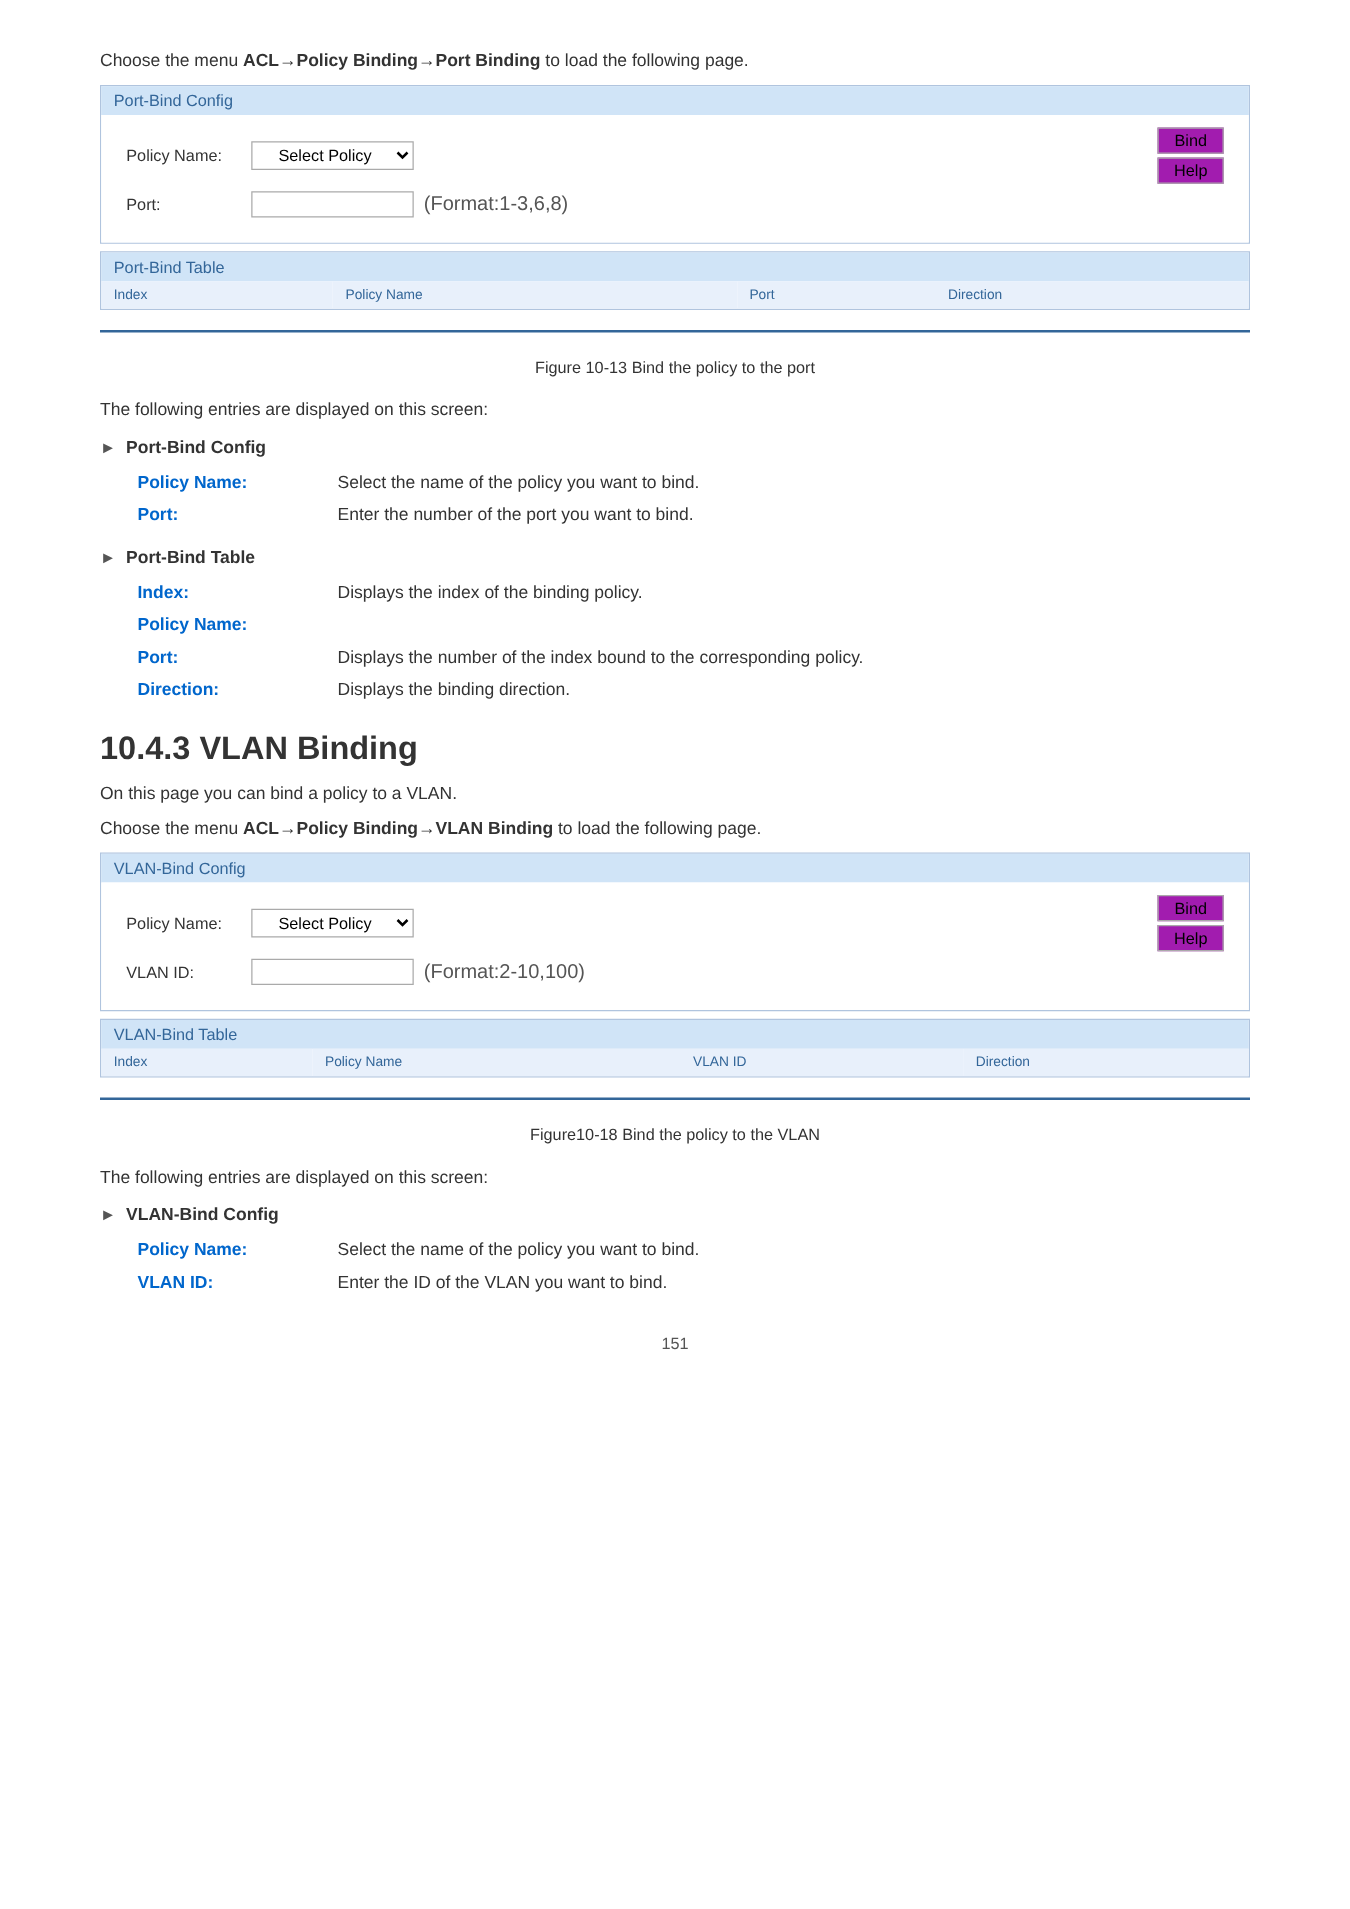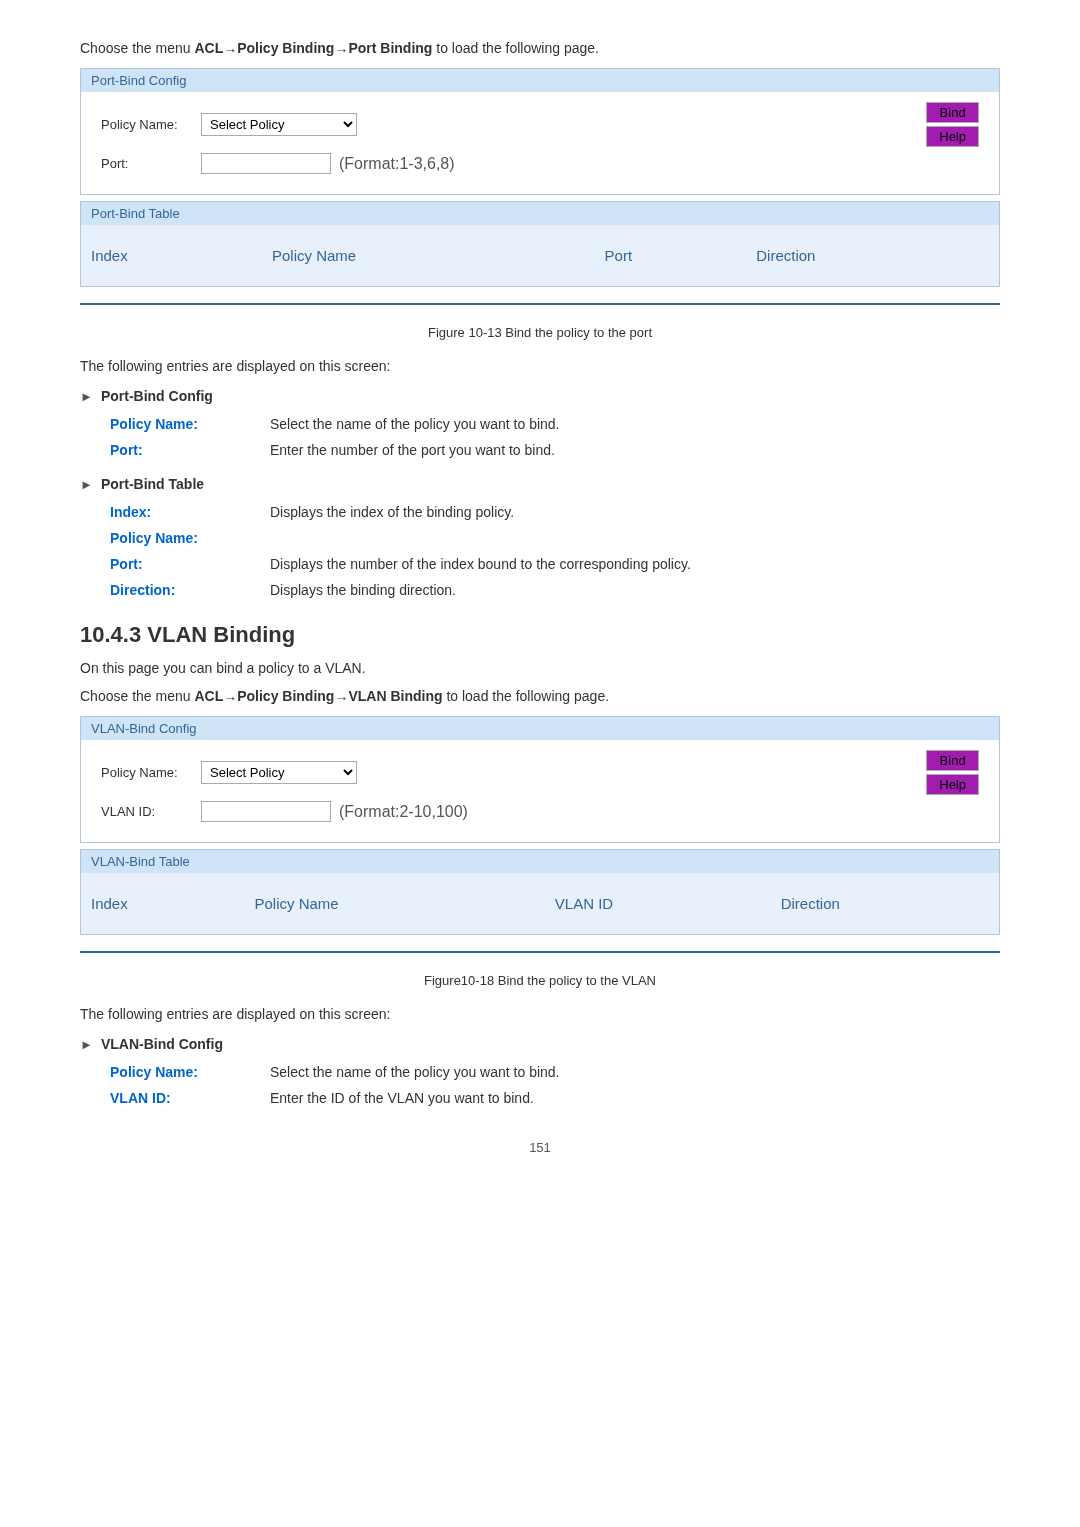--- a/index.html
+++ b/index.html
@@ -47,22 +47,23 @@
     }
     .config-select-wrap {
       display: flex;
       align-items: center;
       gap: 4px;
     }
     .config-select {
       border: 1px solid #aaa;
       padding: 2px 4px;
       font-size: 13px;
-      width: 156px;
+      width: 130px;
       background: #fff;
+      text-align: center;
     }
     .config-input {
       border: 1px solid #aaa;
       padding: 2px 4px;
       font-size: 13px;
       width: 130px;
     }
     .format-hint {
       font-size: 16px;
       color: #555;
@@ -97,22 +98,22 @@
       color: #336699;
     }
     .data-table {
       width: 100%;
       border-collapse: collapse;
     }
     .data-table thead tr {
       background: #e8f0fb;
     }
     .data-table th {
-      padding: 22px 10px;
-      font-size: 15px;
+      padding: 5px 10px;
+      font-size: 11px;
       font-weight: normal;
       color: #336699;
       text-align: left;
       border: none;
     }
     .table-bottom-line {
       border-top: 2px solid #336699;
       margin-bottom: 20px;
     }
 
@@ -164,21 +165,21 @@
       padding-right: 20px;
     }
     .field-desc {
       font-size: 14px;
       color: #333;
       flex: 1;
     }
 
     
     .major-heading {
-      font-size: 22px;
+      font-size: 26px;
       font-weight: bold;
       margin: 24px 0 12px 0;
     }
     .section-para {
       font-size: 14px;
       margin-bottom: 12px;
     }
 
     
     .page-number {

